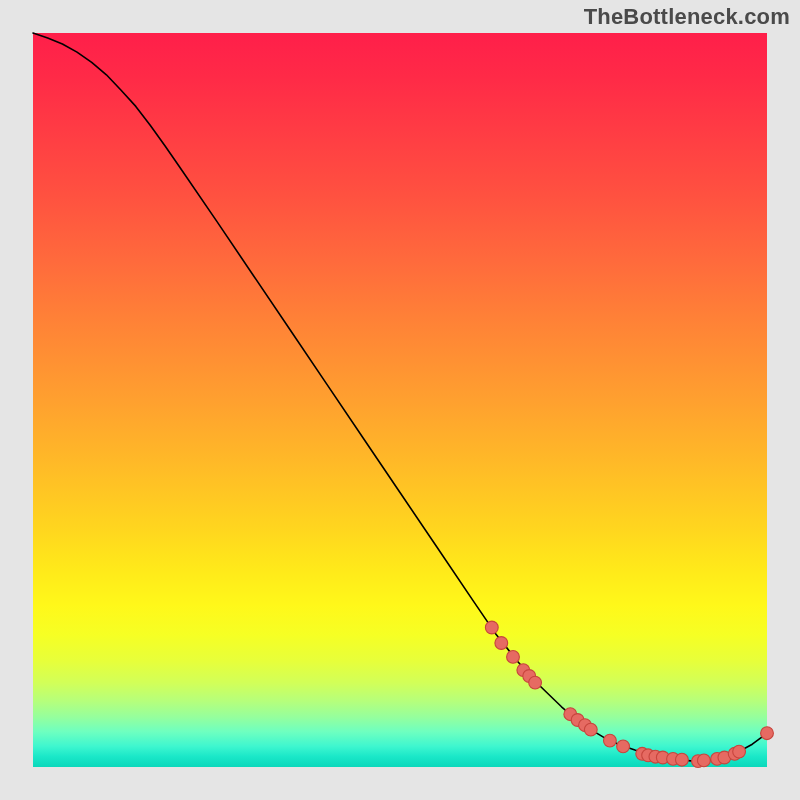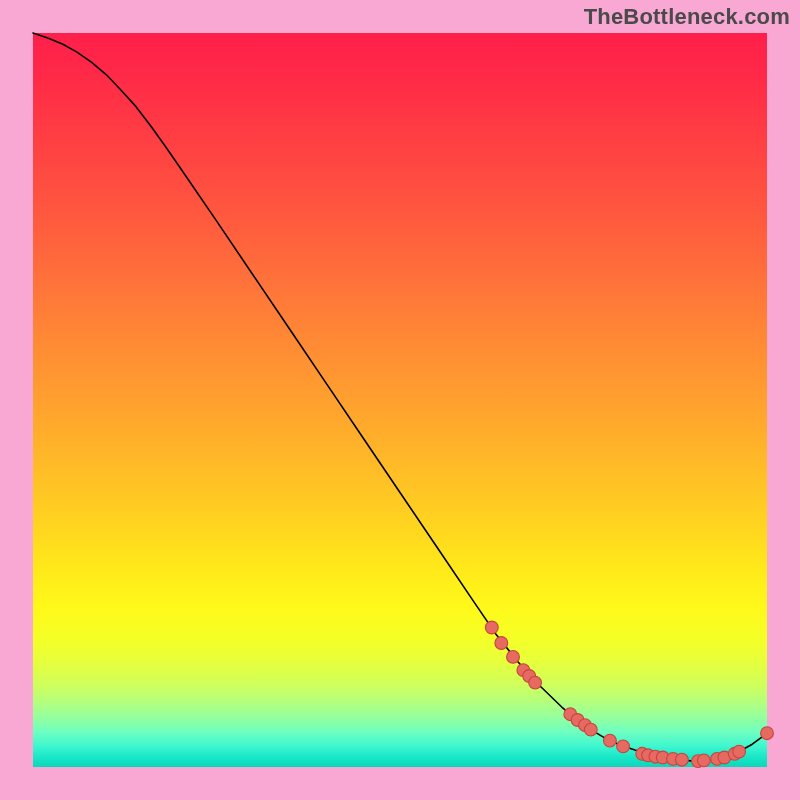--- a/index.html
+++ b/index.html
@@ -8,21 +8,21 @@
     width: 800px;
     height: 800px;
     background: #000;
     font-family: Arial, Helvetica, sans-serif;
     overflow: hidden;
   }
   .stage {
     position: relative;
     width: 800px;
     height: 800px;
-    background: #f9a8d4;
+    background: #e5e5e5;
   }
   .watermark {
     position: absolute;
     top: 4px;
     right: 10px;
     color: #4a4a4a;
     font-size: 22px;
     font-weight: 600;
     letter-spacing: 0.2px;
     user-select: none;

